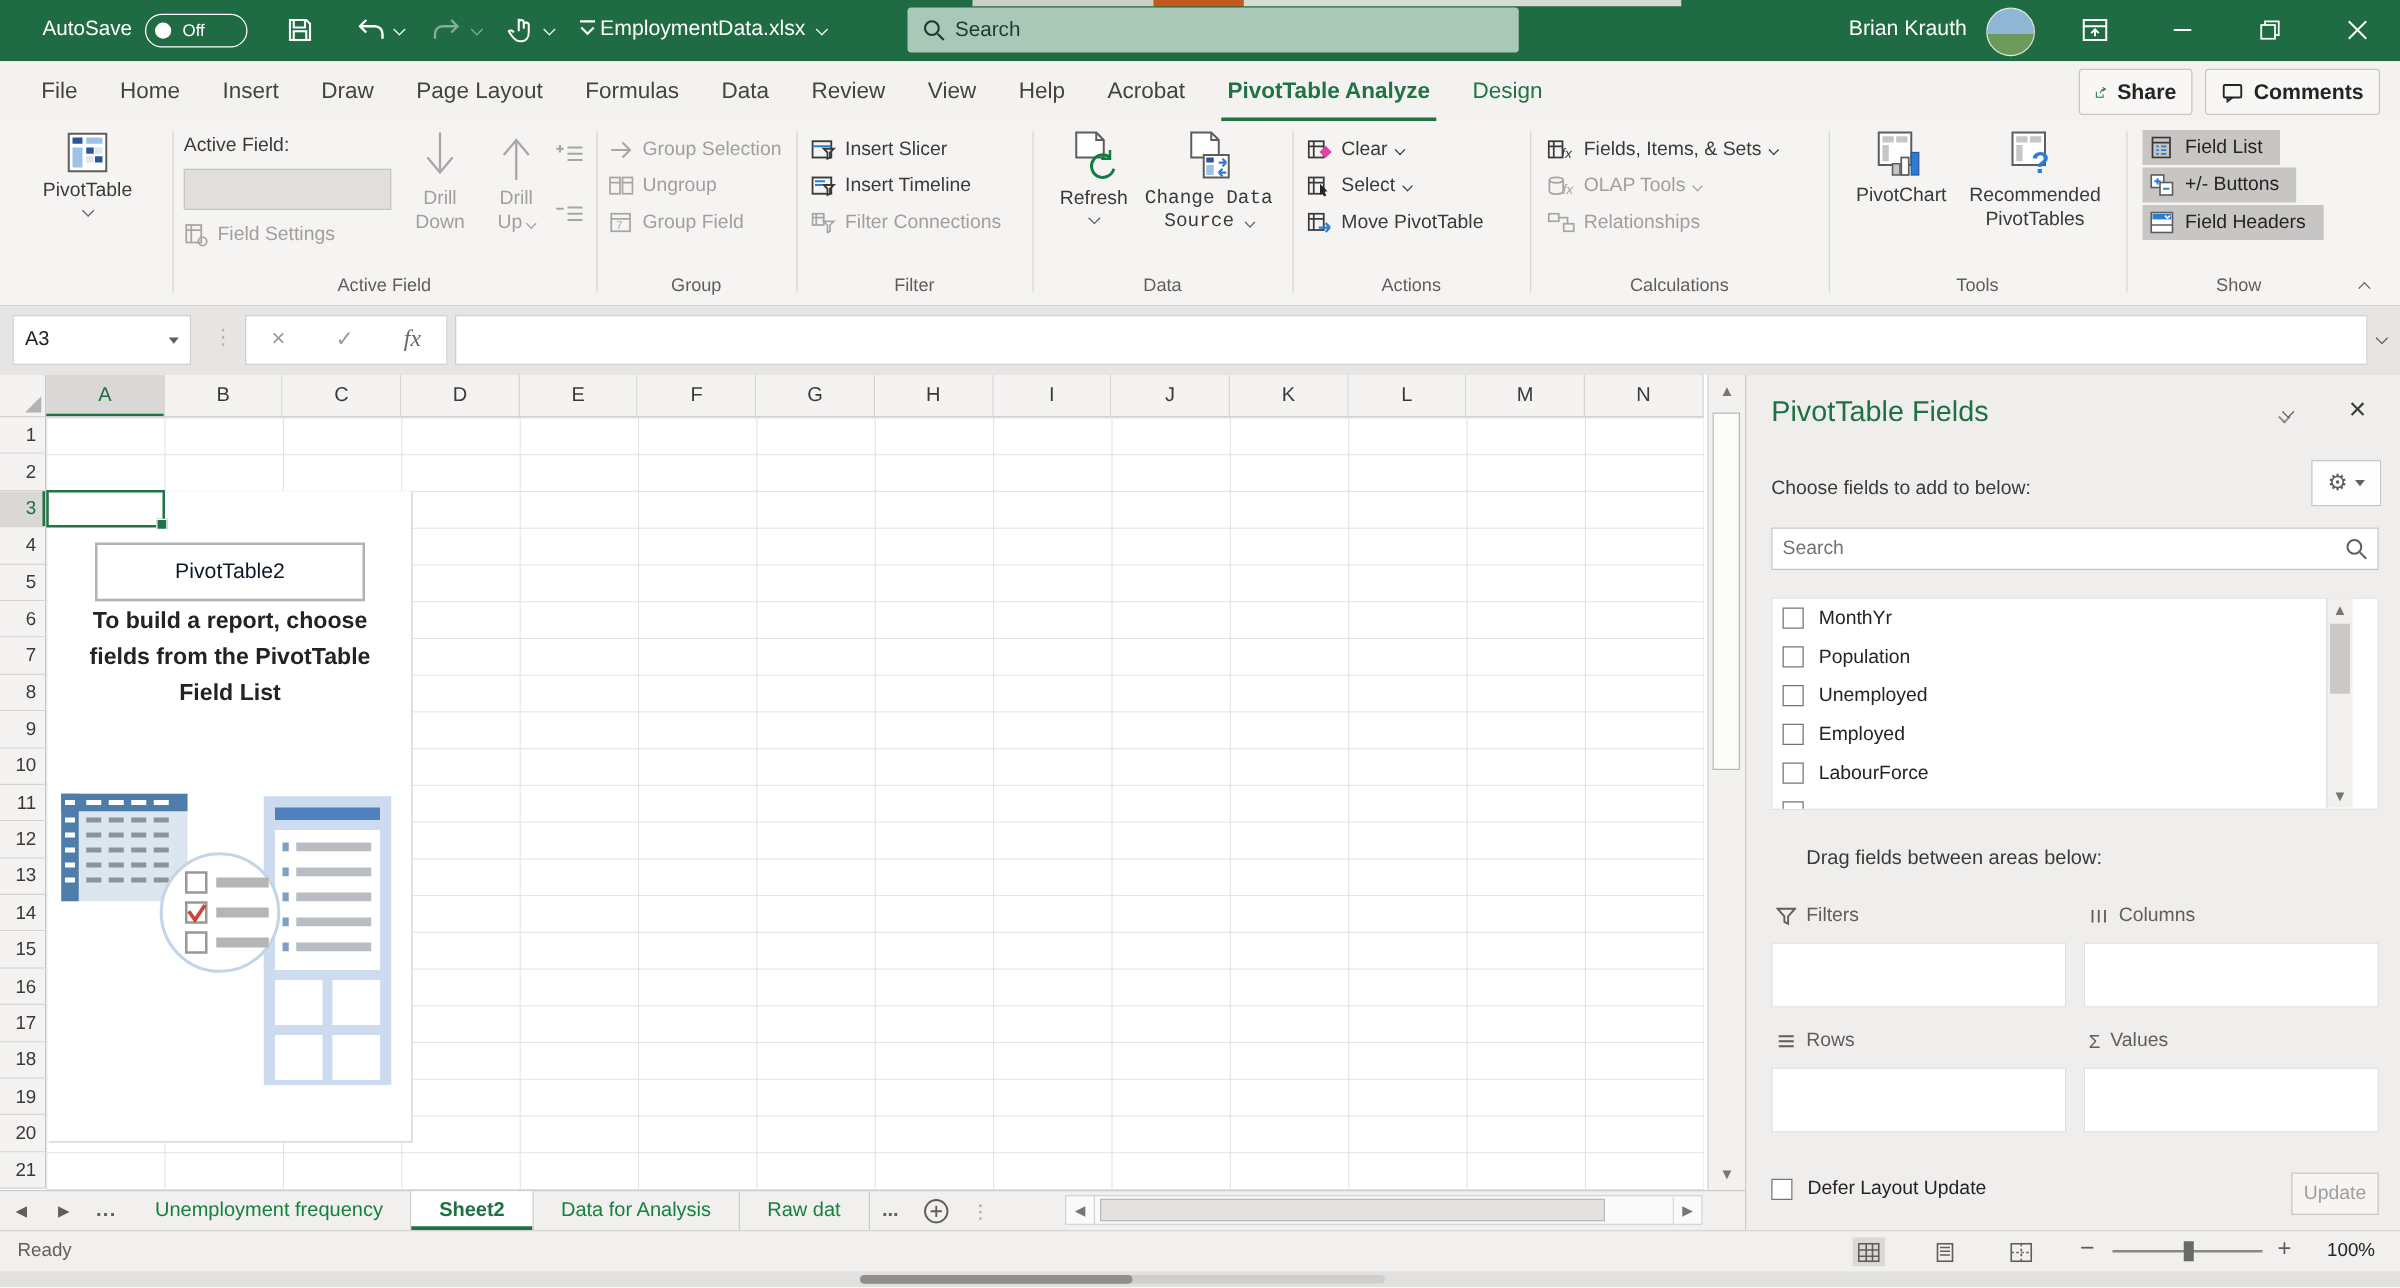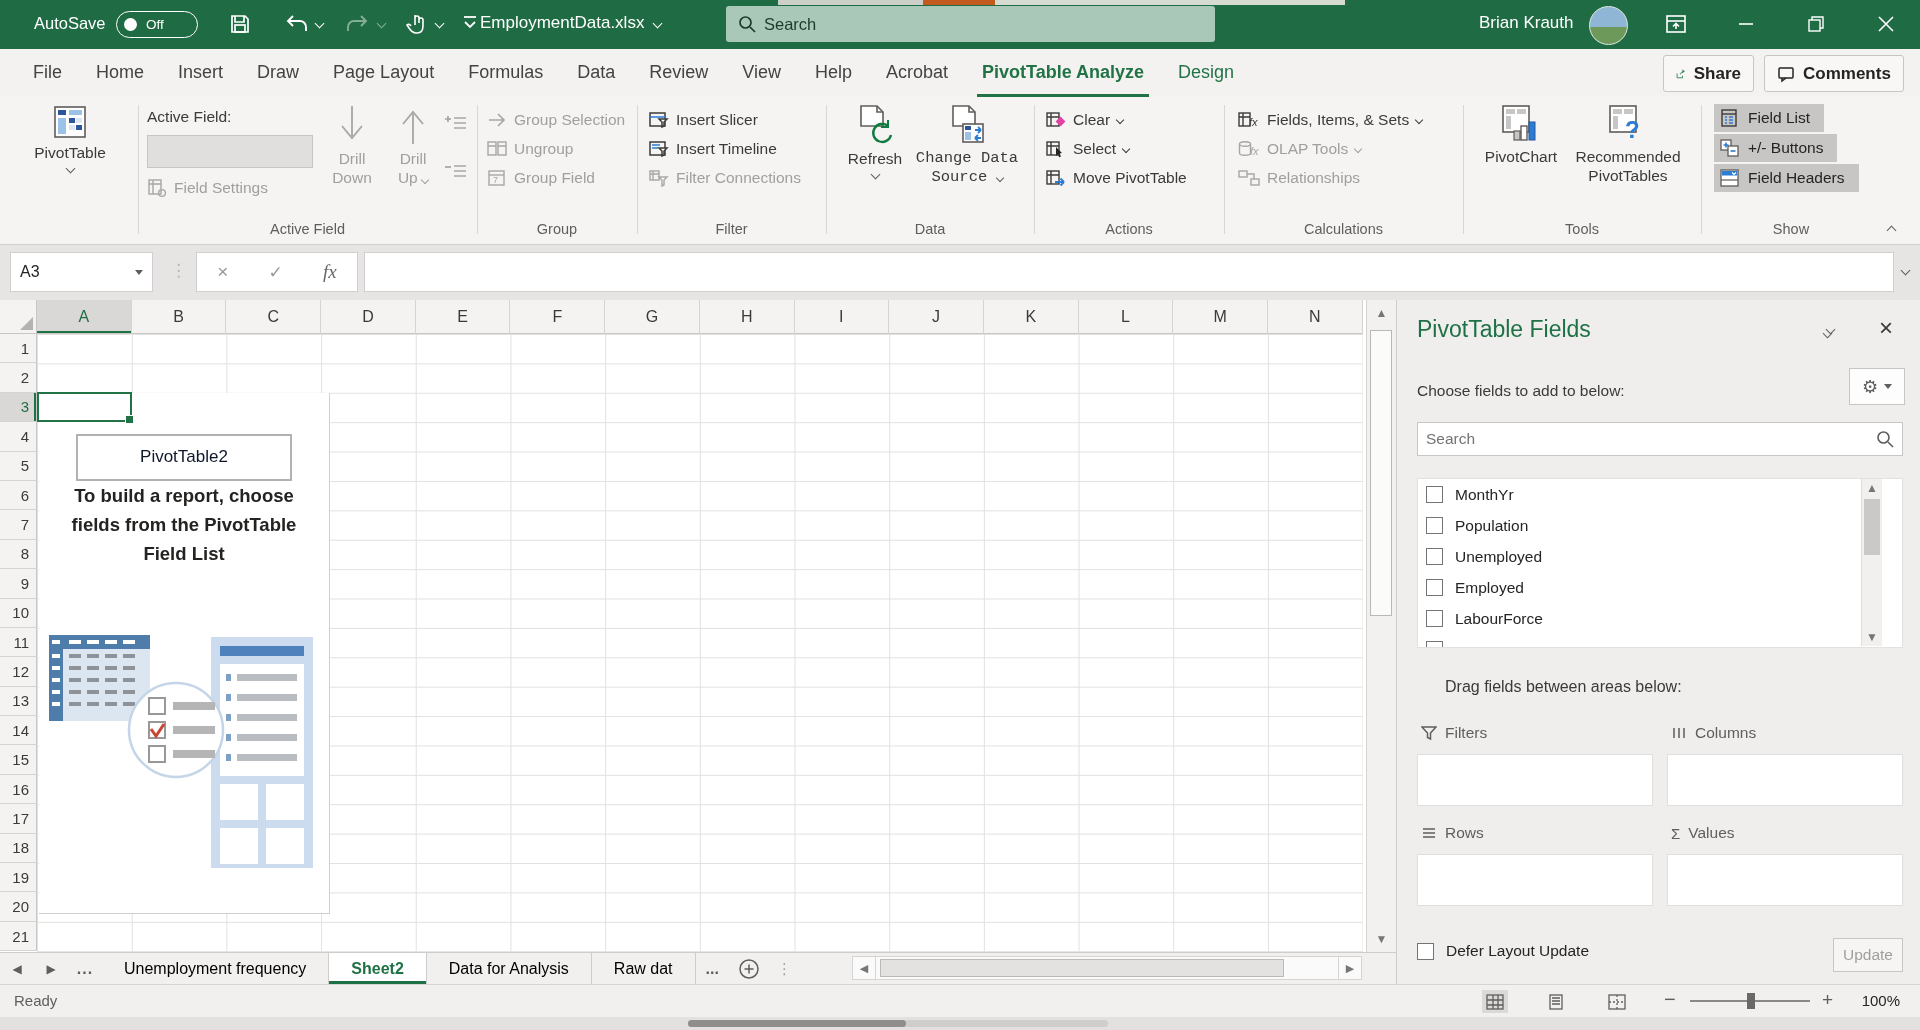--- a/index.html
+++ b/index.html
@@ -99,21 +99,21 @@
   .ahead{position:absolute;display:flex;align-items:center;gap:8px;font-size:15.5px;color:#605e5c;}
   .abox{position:absolute;width:236px;height:52px;background:#fff;border:1px solid #e0dedc;box-sizing:border-box;}
   #fp-defer{position:absolute;left:20px;top:642px;display:flex;align-items:center;gap:12px;}
   #fp-defer .fl{font-size:15.5px;color:#252423;}
   #fp-update{position:absolute;left:436px;top:638px;width:70px;height:34px;background:#f6f5f4;border:1px solid #c8c6c4;box-sizing:border-box;display:flex;align-items:center;justify-content:center;font-size:15.5px;color:#a19f9d;}
 
   
   #sheettabs{position:absolute;left:0;top:952px;width:1396px;height:32px;background:#f1f0ef;border-top:1px solid #cfcdcb;box-sizing:border-box;display:flex;align-items:stretch;}
   .tabnav{width:34px;display:flex;align-items:center;justify-content:center;color:#605e5c;font-size:12px;}
   #tabmore{width:34px;display:flex;align-items:center;justify-content:center;color:#605e5c;font-weight:700;letter-spacing:1px;}
-  .stab{padding:0 22px;display:flex;align-items:center;font-size:16px;color:#000000;border-right:1px solid #cfcdcb;white-space:nowrap;}
+  .stab{padding:0 22px;display:flex;align-items:center;font-size:16px;color:#15803d;border-right:1px solid #cfcdcb;white-space:nowrap;}
   .stab.active{background:#fff;color:#1e7145;font-weight:700;box-shadow:inset 0 -3px 0 #1e7145;}
   #tab-overflow{display:flex;align-items:center;padding:0 10px;color:#605e5c;font-weight:700;}
   #newsheet{width:40px;display:flex;align-items:center;justify-content:center;}
   #tabdots{display:flex;align-items:center;color:#a19f9d;font-size:15px;padding:0 8px;}
   #hscroll{position:absolute;left:852px;top:956px;width:510px;height:24px;display:flex;}
   #hscroll .hbtn{width:24px;height:24px;background:#fafafa;border:1px solid #d5d4d3;box-sizing:border-box;display:flex;align-items:center;justify-content:center;color:#787674;font-size:11px;}
   #htrack{flex:1;background:#fafafa;border-top:1px solid #d5d4d3;border-bottom:1px solid #d5d4d3;position:relative;}
   #hthumb{position:absolute;left:4px;top:2px;width:404px;height:18px;background:#e3e2e1;border:1px solid #bcbab8;box-sizing:border-box;}
 
   

